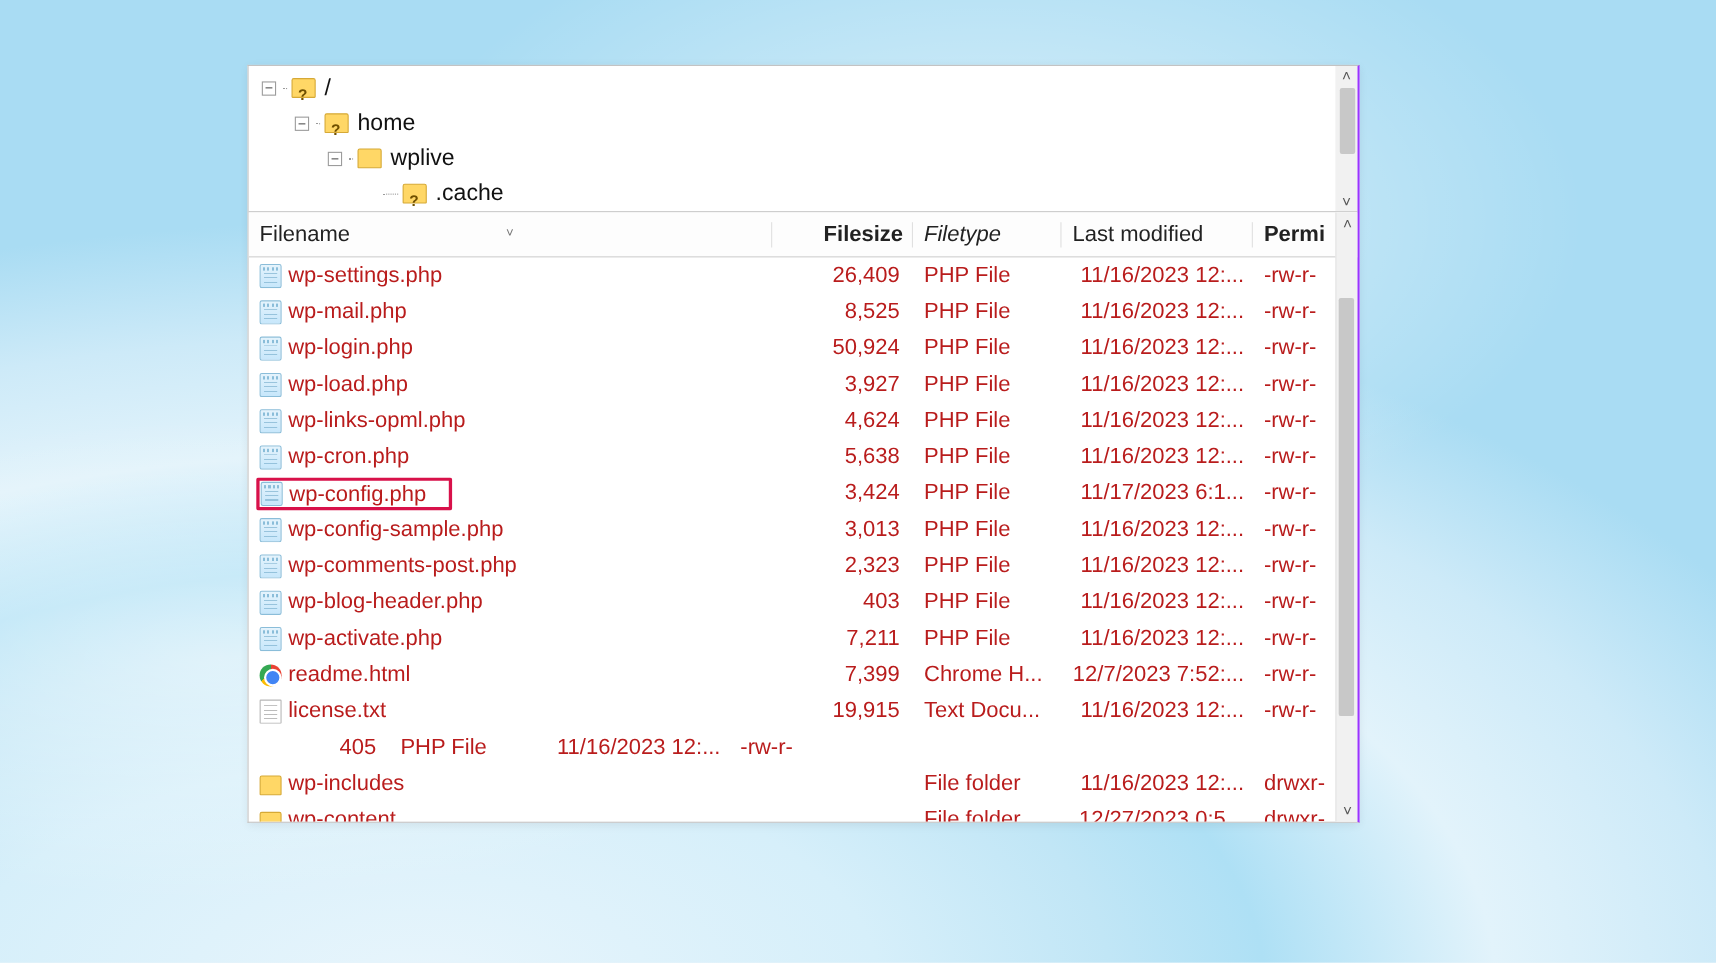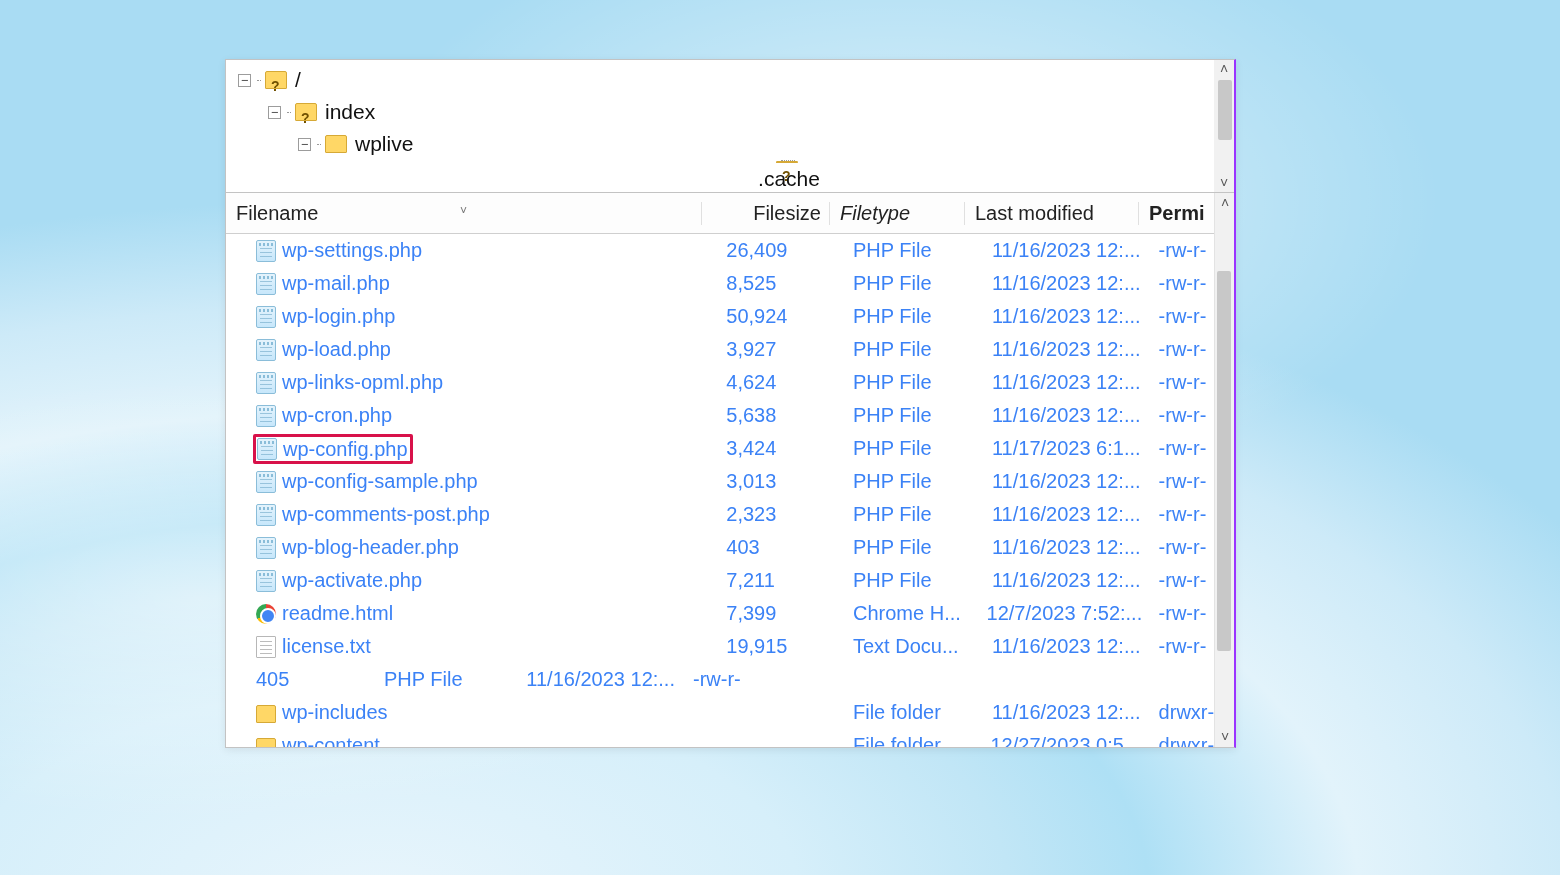--- a/index.html
+++ b/index.html
@@ -76,38 +76,38 @@
   .list-head{
     height:41px; display:flex; align-items:center; border-bottom:1px solid #cfcfcf;
     font-size:20px; color:#222; background:#fdfdfd;
   }
   .list-head .col{
     display:flex; align-items:center; padding:0 8px 0 10px; border-right:1px solid #e0e0e0;
     position:relative; white-space:nowrap; overflow:hidden;
   }
   .list-head .col:last-child{border-right:none;font-weight:bold;}
   .col-filename{ width:476px; }
-  .col-filesize{ width:128px; justify-content:flex-end; padding-right:12px;}
+  .col-filesize{ width:128px; justify-content:flex-end; padding-right:12px;font-weight:bold;}
   .col-filetype{ width:135px;font-style:italic; }
   .col-modified{ width:174px; }
   .col-perm    { width:66px; }
   .sort-caret{
     position:absolute; top:2px; left:50%; transform:translateX(-50%);
     font-size:12px; color:#777;
   }
 
   .list-body{
     position:absolute; top:41px; bottom:0; left:0; right:20px; overflow:hidden;
-    font-size:20px; color:#3b82f6;margin-left:20px;
+    font-size:20px; color:#b91c1c;
   }
   .row{
     height:33px; display:flex; align-items:center;
   }
   .row .c{ padding:0 8px 0 10px; white-space:nowrap; overflow:hidden; text-overflow:clip; }
-  .row .c.fs{ text-align:left; padding-right:12px;}
+  .row .c.fs{ text-align:right; padding-right:12px;}
   .row .c.name{ display:flex; align-items:center; gap:6px;}
   .c.filename{ width:476px; }
   .c.filesize{ width:128px; }
   .c.filetype{ width:135px; }
   .c.modified{ width:174px;text-align:right; }
   .c.perm    { width:66px; }
 
   .ficon{ width:20px; height:22px; display:inline-block; position:relative; flex:0 0 20px;}
   .ficon.notepad{
     background:linear-gradient(#e4f3fc,#c7e7fb);
@@ -137,21 +137,21 @@
     width:20px;height:20px;border-radius:50%;
     background:conic-gradient(#ea4335 0 120deg,#fbbc05 120deg 240deg,#34a853 240deg 360deg);
     position:relative;
   }
   .ficon.chrome::before{
     content:"";position:absolute;left:4px;top:4px;width:12px;height:12px;border-radius:50%;
     background:#4285f4;border:2px solid #fff;
   }
 
   .highlight-box{
-    border:3px solid #d8114a; padding:1px 2px 0 1px; margin-left:-3px; border-radius:2px;
+    border:3px solid #d8114a; padding:1px 20px 0 1px; margin-left:-3px; border-radius:2px;
     display:inline-flex; align-items:center; gap:6px; height:30px;
   }
 
   
   .list-scroll{
     position:absolute; right:0; top:0; width:20px; height:100%;
     background:#f1f1f1; border-left:1px solid #e3e3e3;
   }
   .list-scroll .arrow{
     width:18px;height:18px;display:flex;align-items:center;justify-content:center;
@@ -174,29 +174,29 @@
       <div class="tree-row" style="margin-left:0;">
         <span class="tog">−</span>
         <span class="dots" style="width:4px;"></span>
         <span class="folder-icon q"></span>
         <span class="tree-label">/</span>
       </div>
       <div class="tree-row" style="margin-left:30px;">
         <span class="tog">−</span>
         <span class="dots" style="width:4px;"></span>
         <span class="folder-icon q"></span>
-        <span class="tree-label">index</span>
+        <span class="tree-label">home</span>
       </div>
       <div class="tree-row" style="margin-left:60px;">
         <span class="tog">−</span>
         <span class="dots" style="width:4px;"></span>
         <span class="folder-icon"></span>
         <span class="tree-label">wplive</span>
       </div>
-      <div class="tree-row" style="margin-left:110px;flex-direction:column;">
+      <div class="tree-row" style="margin-left:110px;">
         <span class="dots" style="width:14px;"></span>
         <span class="folder-icon q"></span>
         <span class="tree-label">.cache</span>
       </div>
     </div>
     <div class="scrollbar">
       <div class="arrow">˄</div>
       <div class="thumb"></div>
       <div class="arrow">˅</div>
     </div>

